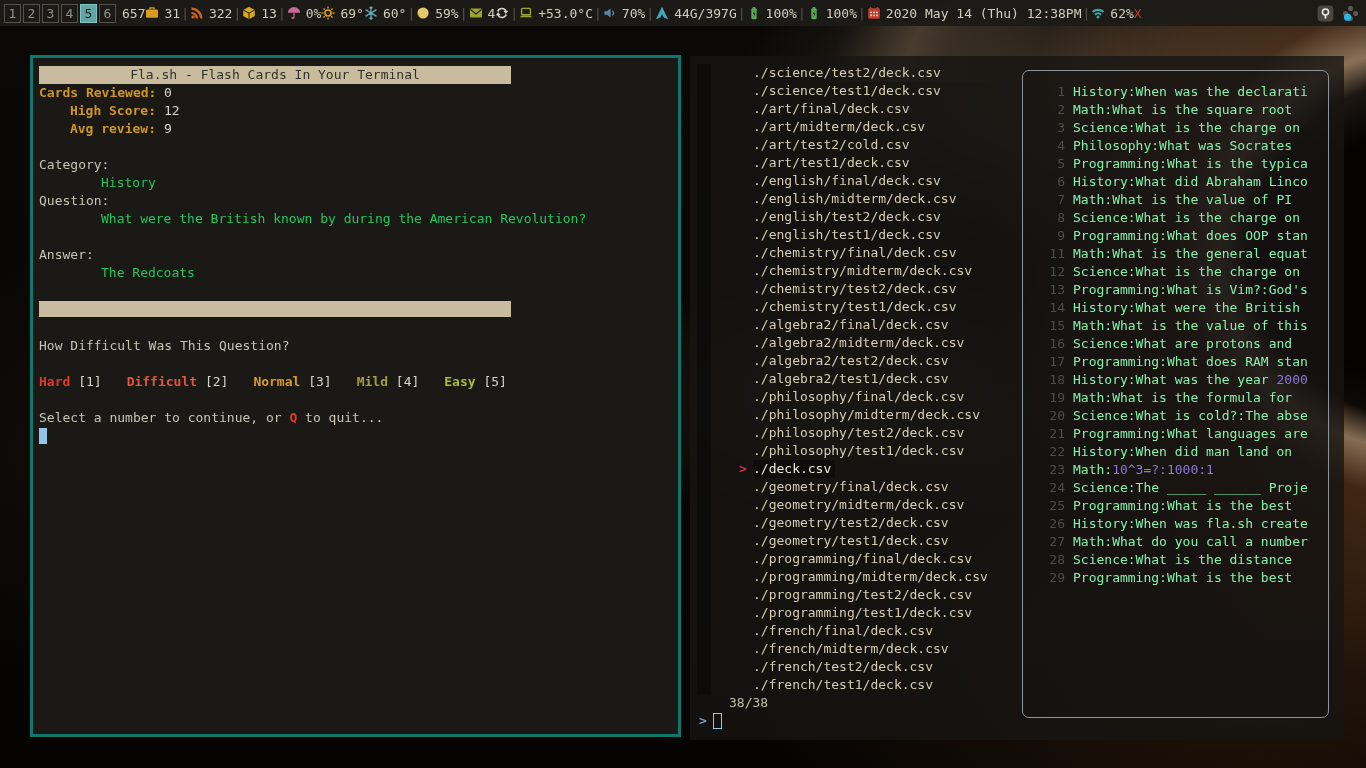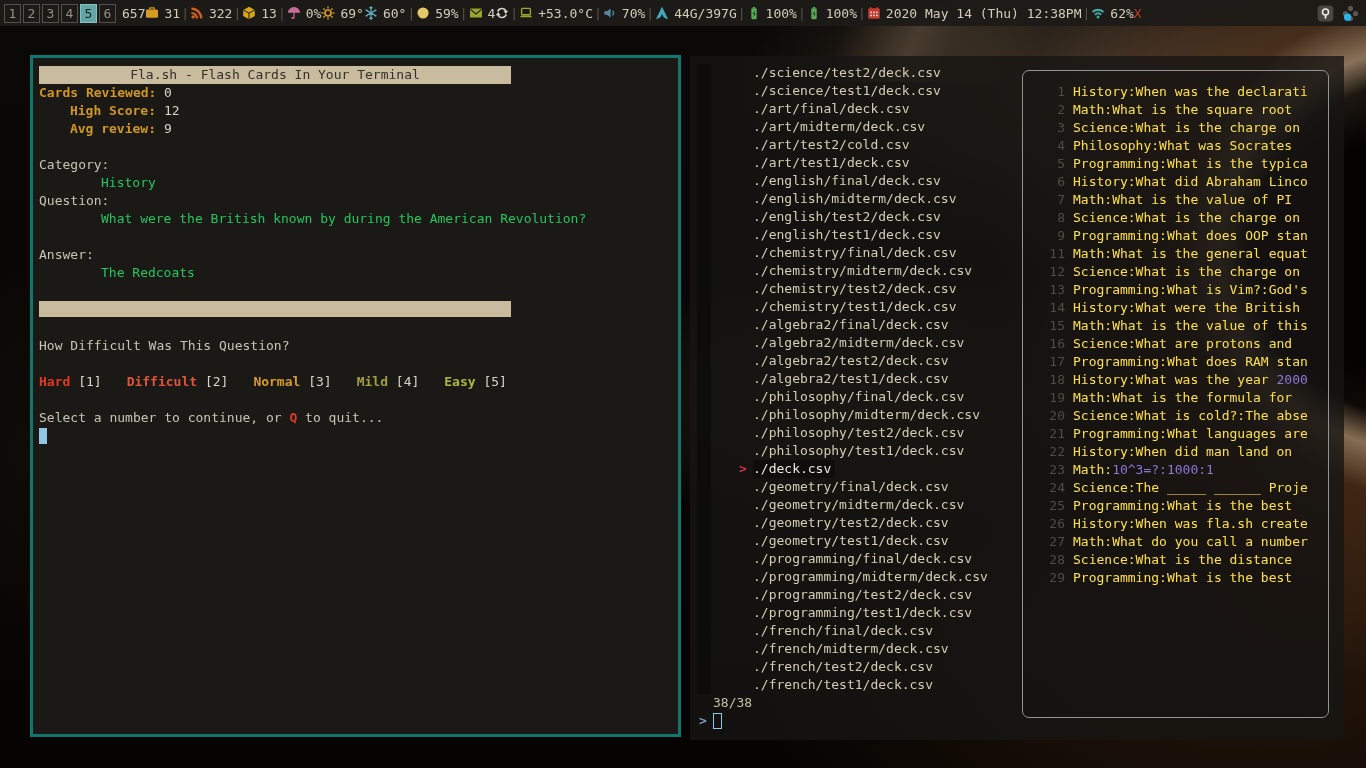--- a/index.html
+++ b/index.html
@@ -71,33 +71,33 @@
   .win-right{
     position:absolute; left:690px; top:56px; width:654px; height:684px;
     background:rgba(23,21,19,0.80); color:#d9d1bc; font-size:13px;
   }
   .gutter{ position:absolute; left:7px; top:8px; width:14px; height:630px; background:rgba(8,8,7,0.55); }
   .file-list{ position:absolute; left:7px; top:8px;margin-left:40px; }
   .frow{ display:flex; height:18px; line-height:18px; }
   .fptr{ width:16px; padding-left:2px; color:#d6304a; font-weight:bold; white-space:pre; }
   .ftext{ color:#d6cdb4; white-space:pre; }
   .frow.sel .ftext{ background:rgba(14,13,12,0.92); color:#efeadd; font-weight:normal; padding-right:4px; }
-  .counter{ position:absolute; left:23px; top:638px; height:18px; line-height:18px; color:#c6bfa4; }
+  .counter{ position:absolute; left:39px; top:638px; height:18px; line-height:18px; color:#c6bfa4; }
   .prompt-row{ position:absolute; left:7px; top:656px; height:18px; line-height:18px; display:flex; }
   .psym{ width:16px; padding-left:2px; color:#7d9bbf; font-weight:bold; }
   .pcursor{ width:9px; height:16px; border:1px solid #93c5e4; margin-top:1px; }
 
   .preview-pane{
     position:absolute; left:332px; top:14px; width:307px; height:648px;
     border:1px solid #8e9598; border-radius:7px;
     padding:12px 0 0 6px; background:rgba(18,17,16,0.25);
   }
   .prow{ display:flex; height:18px; line-height:18px; }
   .pnum{ width:36px; text-align:right; color:#4e4c45; margin-right:8px; white-space:pre; }
-  .ptext{ color:#fde047; white-space:pre; }
+  .ptext{ color:#86efac; white-space:pre; }
   .pnumtok{ color:#8f77d6; white-space:pre; }
 </style>
 </head>
 <body>
 
 <div class="streak"></div>
 
 <div class="statusbar">
   <div class="ws">
 

